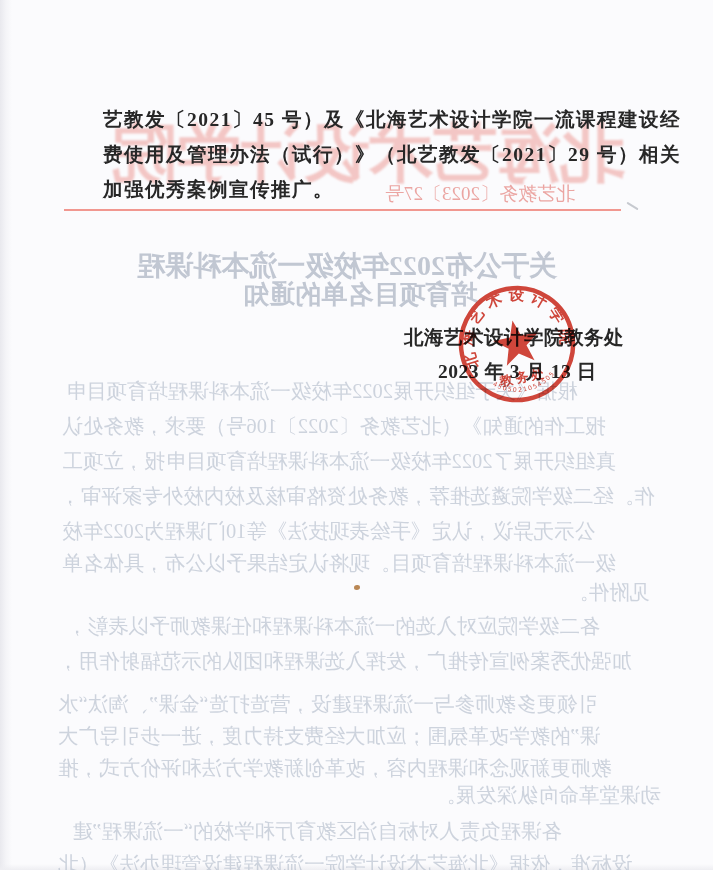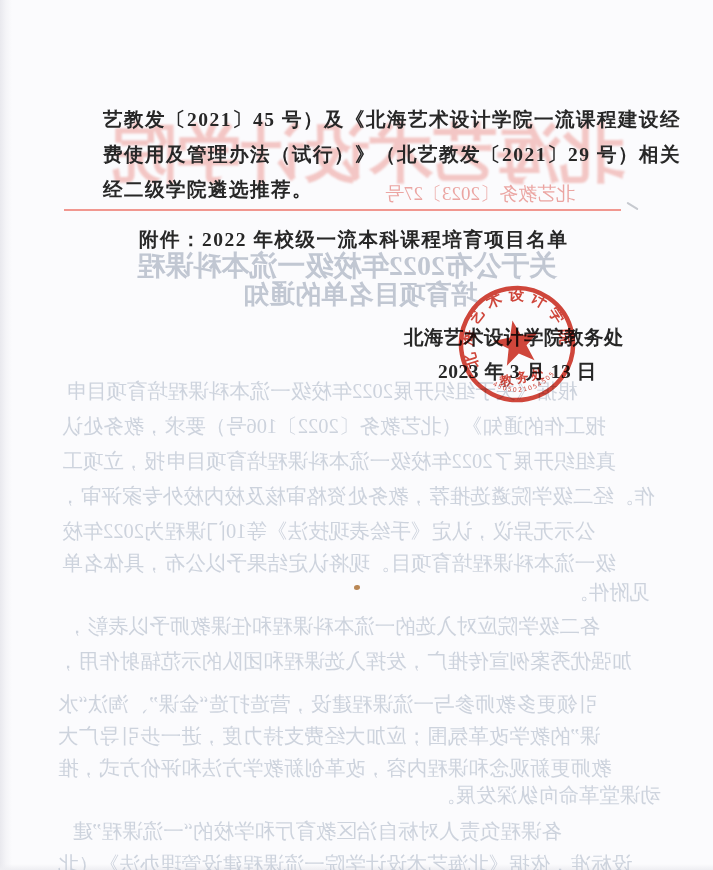--- a/index.html
+++ b/index.html
@@ -96,27 +96,26 @@
         <div class="bleed-line mirror" style="right: 53px; top: 781px;">动课堂革命向纵深发展。</div>
         <div class="bleed-line mirror" style="right: 151px; top: 817px;">各课程负责人对标自治区教育厅和学校的“一流课程”建</div>
         <div class="bleed-line mirror" style="left: 58px; top: 850px;">设标准，依据《北海艺术设计学院一流课程建设管理办法》（北</div>
       </div>
   </div>
 
   <div class="front">
     <div id="paragraph">
         <div class="body-line" style="top: 106px;">艺教发〔2021〕45 号）及《北海艺术设计学院一流课程建设经</div>
         <div class="body-line" style="top: 141px;">费使用及管理办法（试行）》（北艺教发〔2021〕29 号）相关</div>
-        <div class="body-line" style="top: 176px;">经二级学院遴选推荐。</div>
+        <div class="body-line" style="top: 176px;">加强优秀案例宣传推广。</div>
       </div>
 
     <div class="red-rule"></div>
     <div class="pen-tick"></div>
 
-    <div class="attachment">附件：2022 年校级一流本科课程培育项目名单</div>
 
     <div class="sig-org">北海艺术设计学院教务处</div>
     <div class="sig-date">2023 年 3 月 13 日</div>
   </div>
 
   <svg class="seal" viewBox="-65 -65 130 130" xmlns="http://www.w3.org/2000/svg">
     <defs>
       <path id="sealArcTop" d="M -41.3 15 A 44 44 0 1 1 41.3 15" fill="none"></path>
       <path id="sealArcLow" d="M -40.7 25.4 A 48 48 0 0 0 40.7 25.4" fill="none"></path>
     </defs>

